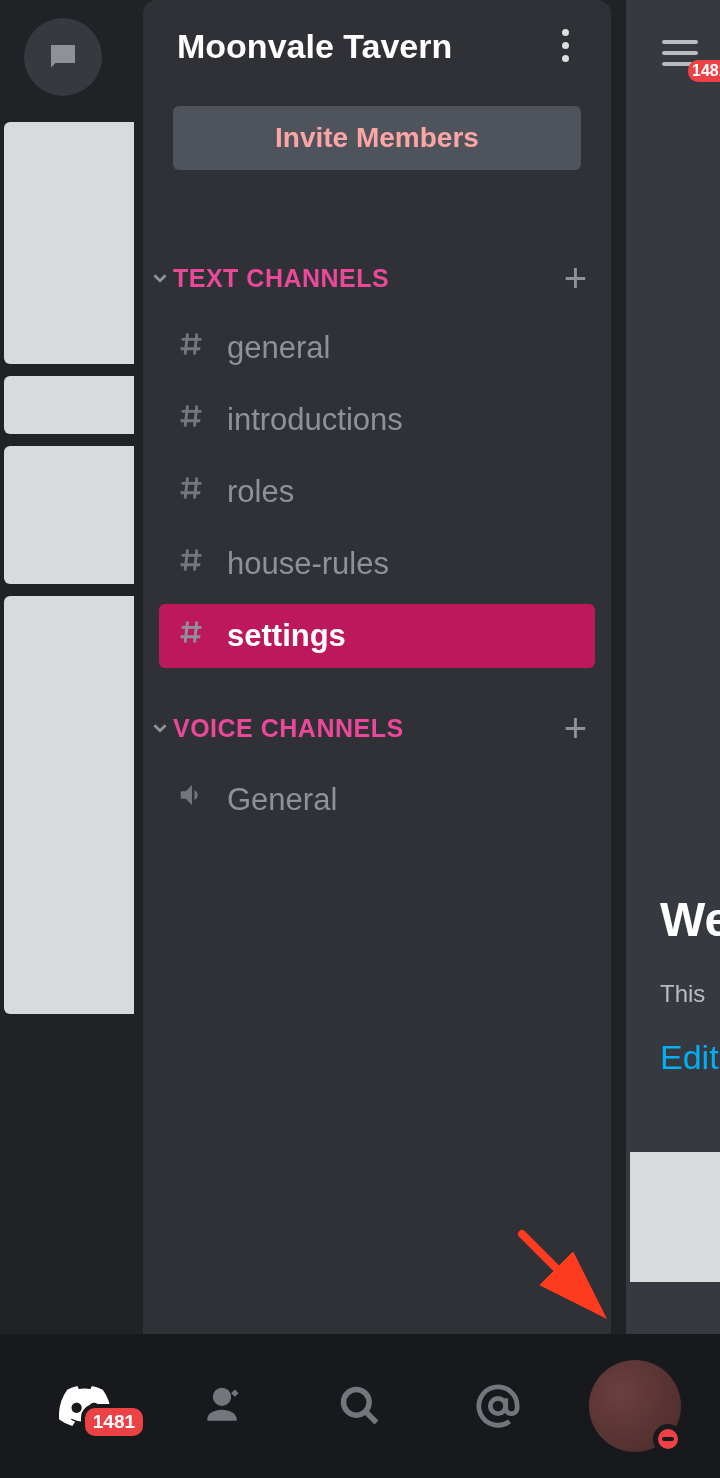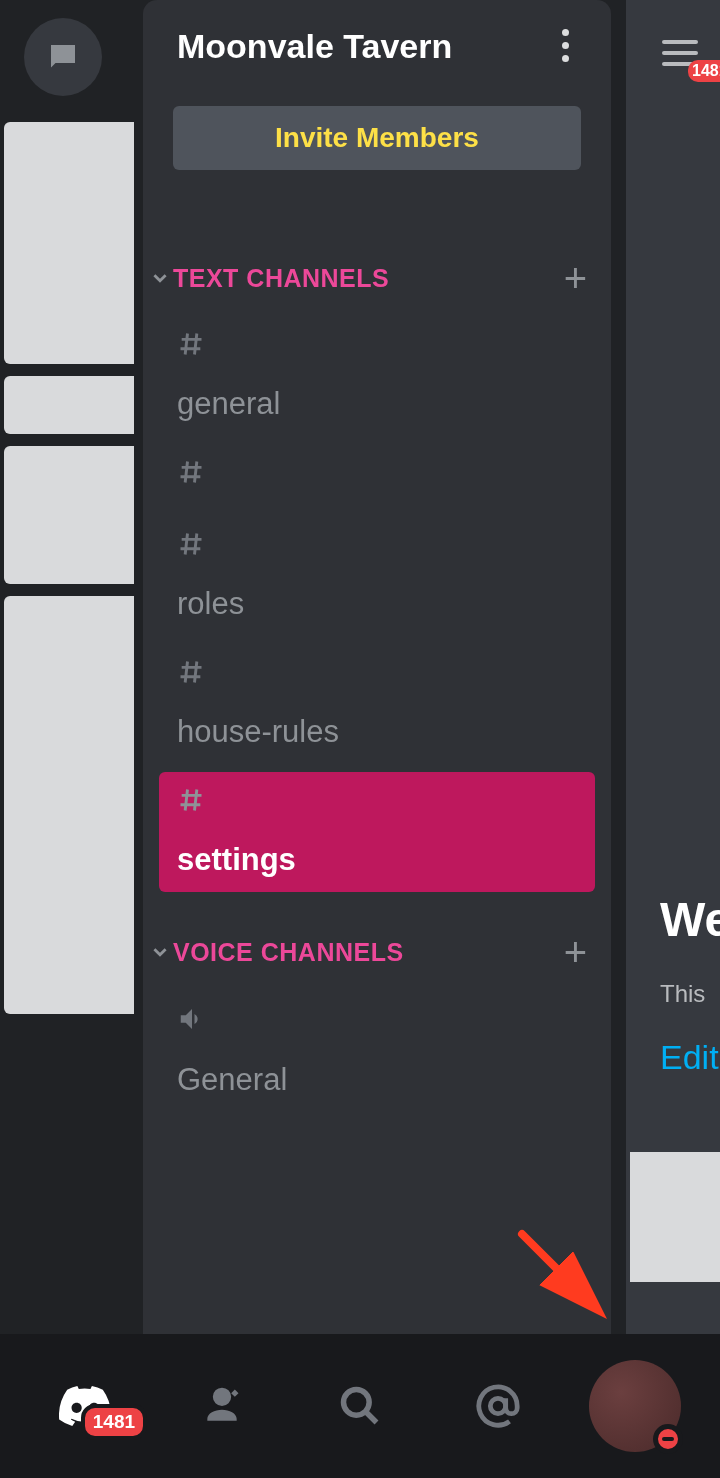--- a/index.html
+++ b/index.html
@@ -59,21 +59,21 @@
   .kebab span {
     width: 7px; height: 7px; border-radius: 50%; background: #dcddde;
   }
 
   .invite-btn {
     margin: 22px 30px 30px 30px;
     height: 64px;
     background: #4f545c;
     border-radius: 6px;
     display: flex; align-items: center; justify-content: center;
-    color: #fde047; font-size: 28px; font-weight: 600;
+    color: #fca5a5; font-size: 28px; font-weight: 600;
   }
 
   .category-row {
     display: flex; align-items: center; justify-content: space-between;
     padding: 32px 24px 10px 10px;
   }
   .category-row.first { padding-top: 58px; }
   .category-label {
     display: flex; align-items: center; gap: 6px;
     color: #ec4899;
@@ -81,26 +81,26 @@
     letter-spacing: 0.5px;
   }
   .chevron { width: 14px; height: 14px; display:inline-block; }
   .plus {
     color: #8e9297;
     font-size: 40px; font-weight: 300;
     line-height: 1;
   }
 
   .channel-item {
-    display: flex; align-items: flex-start; gap: 20px;
+    display: flex; align-items: flex-end; gap: 20px;
     margin: 8px 16px;
     padding: 14px 18px;
     border-radius: 6px;
     color: #8e9297;
-    font-size: 31px; font-weight: 500; flex-direction: column;
+    font-size: 31px; font-weight: 500;
   }
   .channel-item.selected {
     background: #be185d;
     color: #ffffff;
     font-weight: 700;
   }
   .hash, .speaker {
     color: #72767d;
     width: 30px;
     display: inline-block;
@@ -271,20 +271,21 @@
         </svg>
     </span>
     <span>general</span>
   </div>
   <div class="channel-item">
     <span class="hash">
       <svg width="28" height="28" viewBox="0 0 24 24" fill="none" stroke="#72767d" stroke-width="2.5">
           <path d="M9 3L7 21M17 3l-2 18M4 8h17M3 16h17"></path>
         </svg>
     </span>
+    <span>introductions</span>
   </div>
   <div class="channel-item">
     <span class="hash">
       <svg width="28" height="28" viewBox="0 0 24 24" fill="none" stroke="#72767d" stroke-width="2.5">
           <path d="M9 3L7 21M17 3l-2 18M4 8h17M3 16h17"></path>
         </svg>
     </span>
     <span>roles</span>
   </div>
   <div class="channel-item">

